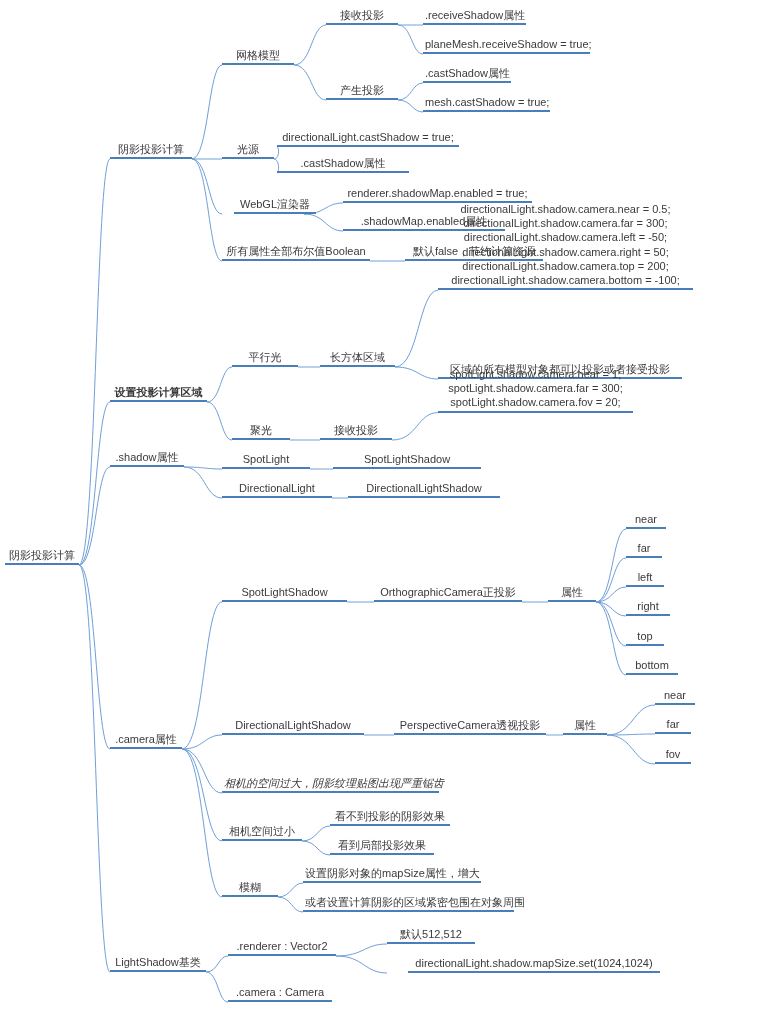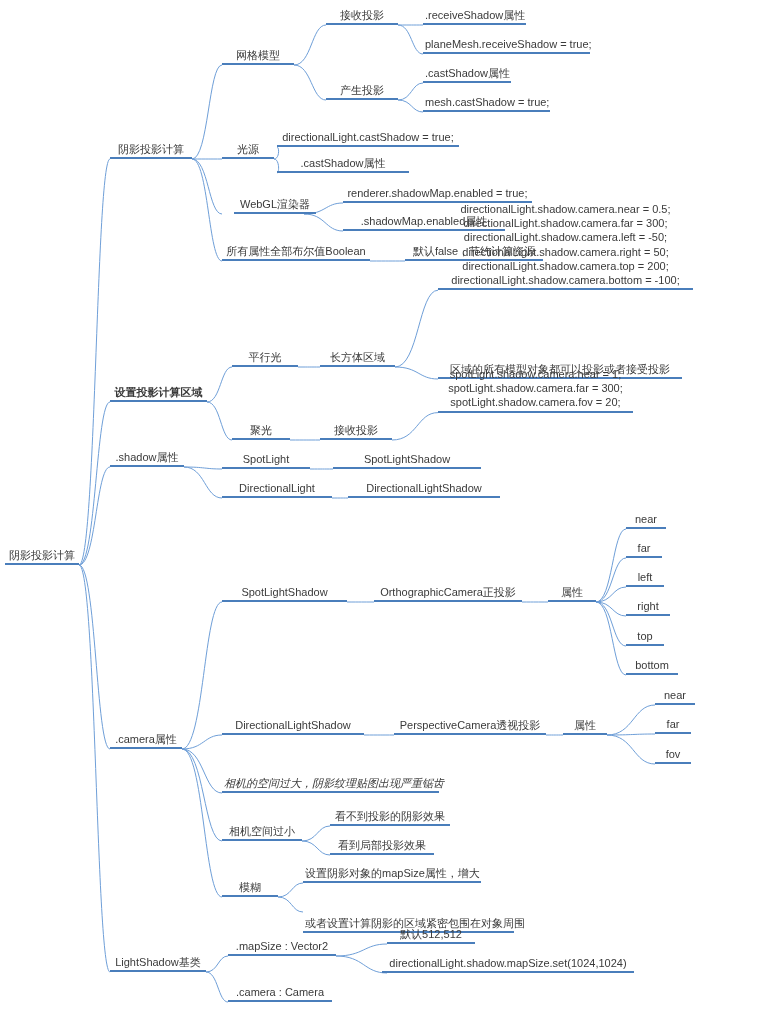--- a/index.html
+++ b/index.html
@@ -142,19 +142,19 @@
       <div class="node" style="left: 626px; top: 629px; width: 38px; border-bottom-color: rgb(74, 126, 187); color: rgb(58, 58, 58);">top</div>
       <div class="node" style="left: 626px; top: 658px; width: 52px; border-bottom-color: rgb(74, 126, 187); color: rgb(58, 58, 58);">bottom</div>
       <div class="node" style="left: 394px; top: 718px; width: 152px; border-bottom-color: rgb(74, 126, 187); color: rgb(58, 58, 58);">PerspectiveCamera透视投影</div>
       <div class="node" style="left: 563px; top: 718px; width: 44px; border-bottom-color: rgb(74, 126, 187); color: rgb(58, 58, 58);">属性</div>
       <div class="node" style="left: 655px; top: 688px; width: 40px; border-bottom-color: rgb(74, 126, 187); color: rgb(58, 58, 58);">near</div>
       <div class="node" style="left: 655px; top: 717px; width: 36px; border-bottom-color: rgb(74, 126, 187); color: rgb(58, 58, 58);">far</div>
       <div class="node" style="left: 655px; top: 747px; width: 36px; border-bottom-color: rgb(74, 126, 187); color: rgb(58, 58, 58);">fov</div>
       <div class="node" style="left: 330px; top: 809px; width: 120px; border-bottom-color: rgb(74, 126, 187); color: rgb(58, 58, 58);">看不到投影的阴影效果</div>
       <div class="node" style="left: 330px; top: 838px; width: 104px; border-bottom-color: rgb(74, 126, 187); color: rgb(58, 58, 58);">看到局部投影效果</div>
       <div class="node" style="left: 303px; top: 866px; width: 178px; border-bottom-color: rgb(74, 126, 187); color: rgb(58, 58, 58);">设置阴影对象的mapSize属性，增大</div>
-      <div class="node" style="left: 303px; top: 916px; width: 211px; border-bottom-color: rgb(74, 126, 187); color: rgb(58, 58, 58);">或者设置计算阴影的区域紧密包围在对象周围</div>
-      <div class="node" style="left: 228px; top: 939px; width: 108px; border-bottom-color: rgb(74, 126, 187); color: rgb(58, 58, 58);">.mapSize : Vector2</div>
+      <div class="node" style="left: 303px; top: 895px; width: 211px; border-bottom-color: rgb(74, 126, 187); color: rgb(58, 58, 58);">或者设置计算阴影的区域紧密包围在对象周围</div>
+      <div class="node" style="left: 228px; top: 939px; width: 108px; border-bottom-color: rgb(74, 126, 187); color: rgb(58, 58, 58);">.renderer : Vector2</div>
       <div class="node" style="left: 228px; top: 985px; width: 104px; border-bottom-color: rgb(74, 126, 187); color: rgb(58, 58, 58);">.camera : Camera</div>
       <div class="node" style="left: 387px; top: 927px; width: 88px; border-bottom-color: rgb(74, 126, 187); color: rgb(58, 58, 58);">默认512,512</div>
-      <div class="node" style="left: 382px; top: 956px; width: 252px; border-bottom-color: rgb(74, 126, 187); color: rgb(58, 58, 58);">directionalLight.shadow.mapSize.set(1024,1024)</div>
+      <div class="node" style="left: 408px; top: 956px; width: 252px; border-bottom-color: rgb(74, 126, 187); color: rgb(58, 58, 58);">directionalLight.shadow.mapSize.set(1024,1024)</div>
     </div>
 </div>
 
 </body></html>

